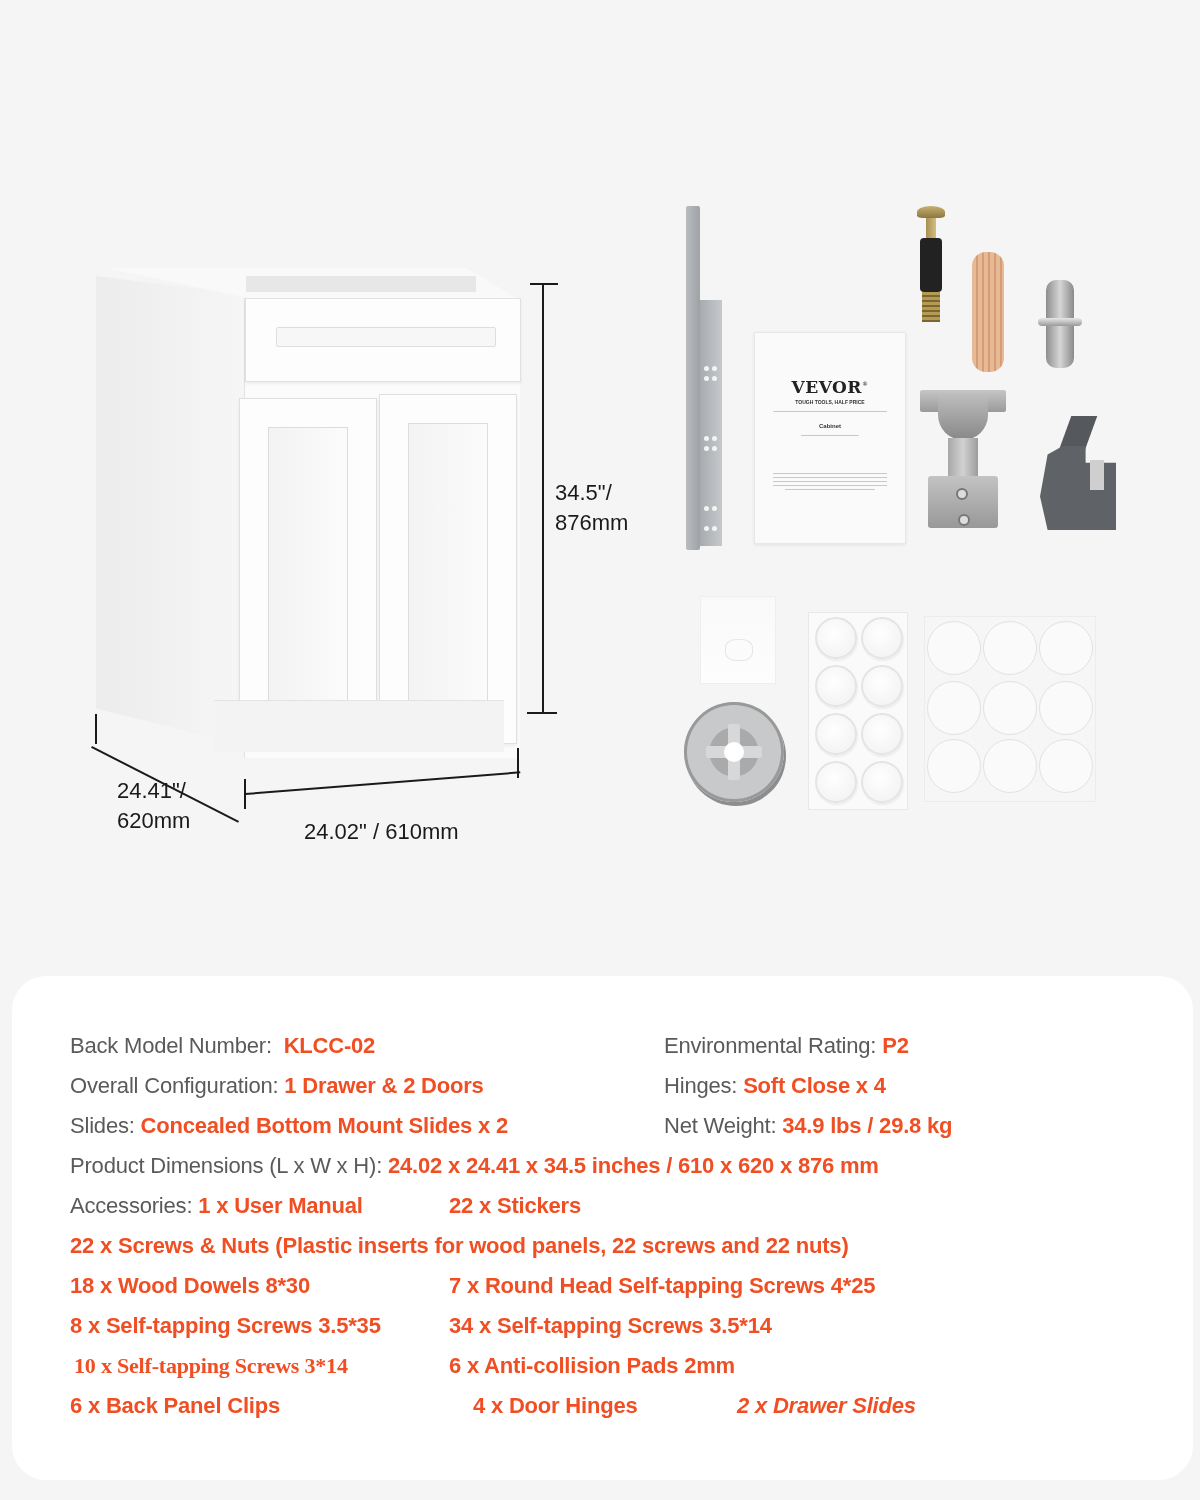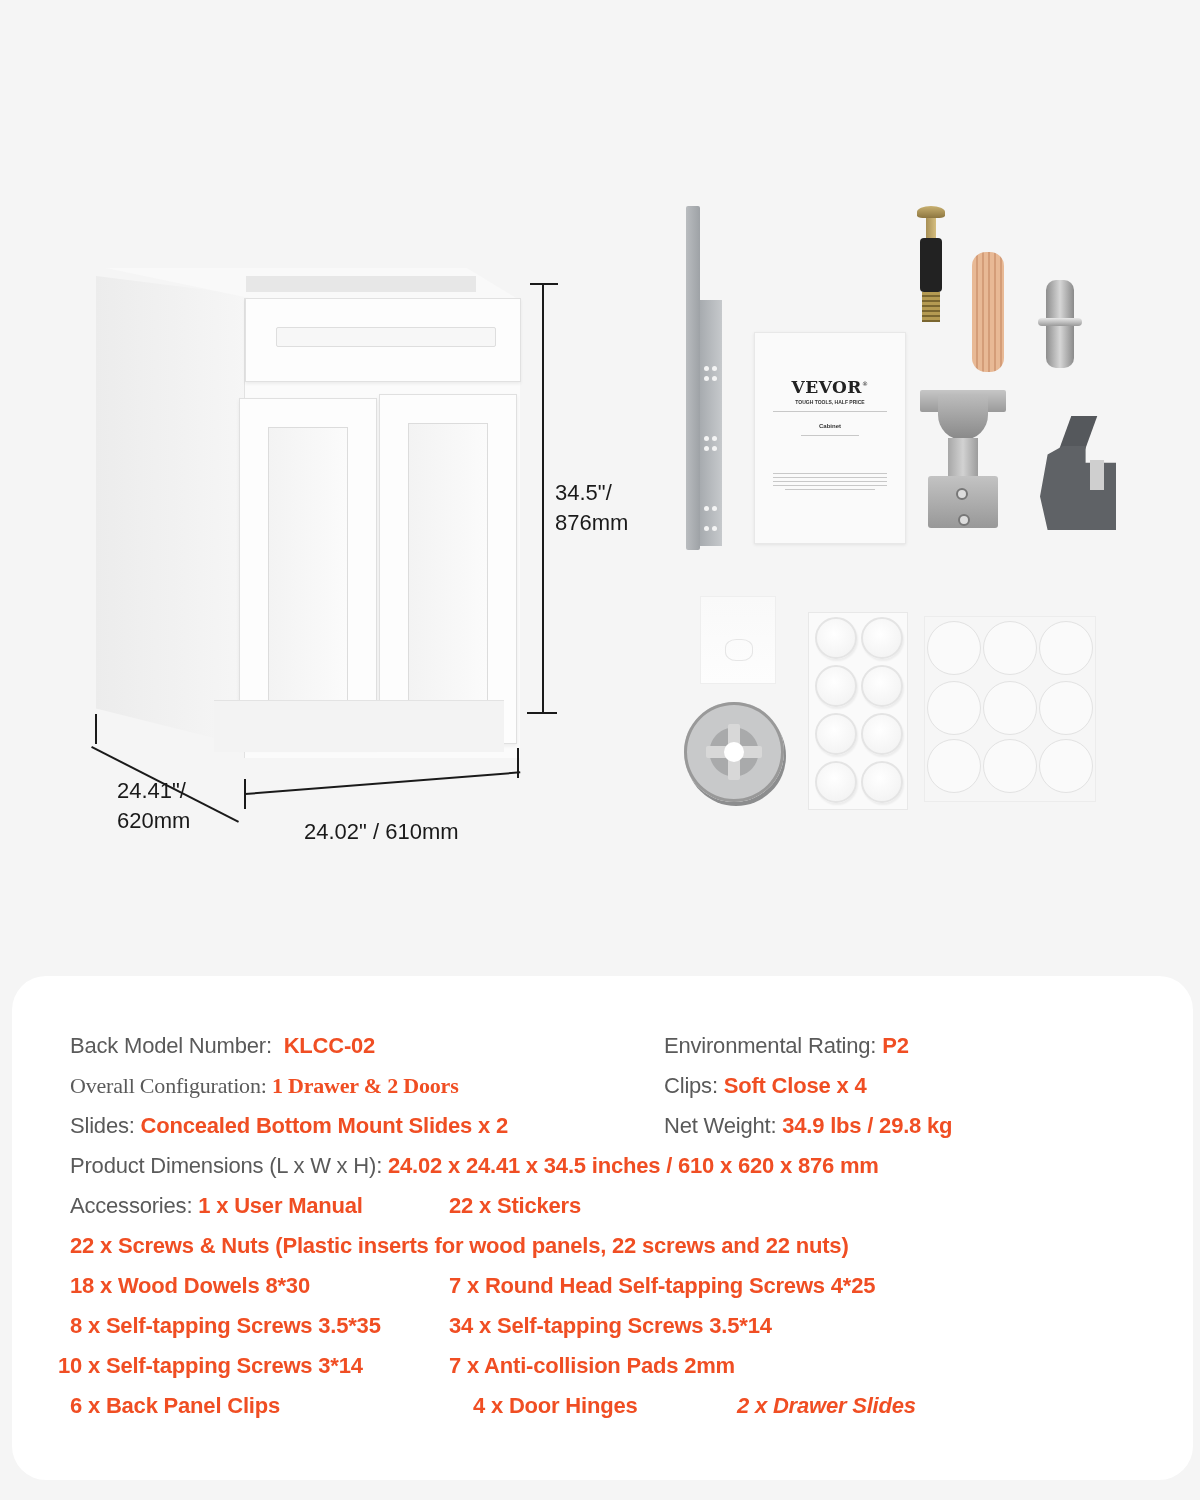--- a/index.html
+++ b/index.html
@@ -217,26 +217,26 @@
 
 <div class="spec-line" style="left:70px;top:1031px;">
   <span class="lbl">Back Model Number:</span>&nbsp;
   <span class="val">KLCC-02</span>
 </div>
 <div class="spec-line" style="left:664px;top:1031px;">
   <span class="lbl">Environmental Rating:</span>
   <span class="val">P2</span>
 </div>
 
-<div class="spec-line" style="left:70px;top:1071px;font-family:Liberation Serif, serif;">
+<div class="spec-line" style="left:70px;top:1071px;">
   <span class="lbl">Overall Configuration:</span>
   <span class="val">1 Drawer &amp; 2 Doors</span>
 </div>
 <div class="spec-line" style="left:664px;top:1071px;">
-  <span class="lbl">Clips:</span>
+  <span class="lbl">Hinges:</span>
   <span class="val">Soft Close x 4</span>
 </div>
 
 <div class="spec-line" style="left:70px;top:1111px;">
   <span class="lbl">Slides:</span>
   <span class="val">Concealed Bottom Mount Slides x 2</span>
 </div>
 <div class="spec-line" style="left:664px;top:1111px;">
   <span class="lbl">Net Weight:</span>
   <span class="val">34.9 lbs / 29.8 kg</span>
@@ -254,18 +254,18 @@
 <div class="spec-line val" style="left:449px;top:1191px;">22 x Stickers</div>
 
 <div class="spec-line val" style="left:70px;top:1231px;">22 x Screws &amp; Nuts (Plastic inserts for wood panels, 22 screws and 22 nuts)</div>
 
 <div class="spec-line val" style="left:70px;top:1271px;">18 x Wood Dowels 8*30</div>
 <div class="spec-line val" style="left:449px;top:1271px;">7 x Round Head Self-tapping Screws 4*25</div>
 
 <div class="spec-line val" style="left:70px;top:1311px;">8 x Self-tapping Screws 3.5*35</div>
 <div class="spec-line val" style="left:449px;top:1311px;">34 x Self-tapping Screws 3.5*14</div>
 
-<div class="spec-line val" style="left:58px;top:1351px;">10 x Self-tapping Screws 3*14</div>
-<div class="spec-line val" style="left:449px;top:1351px;">7 x Anti-collision Pads 2mm</div>
+<div class="spec-line val" style="left:74px;top:1351px;font-family:Liberation Serif, serif;">10 x Self-tapping Screws 3*14</div>
+<div class="spec-line val" style="left:449px;top:1351px;">6 x Anti-collision Pads 2mm</div>
 
 <div class="spec-line val" style="left:70px;top:1391px;">6 x Back Panel Clips</div>
 <div class="spec-line val" style="left:449px;top:1391px;margin-left:24px;">4 x Door Hinges</div>
 <div class="spec-line val" style="left:737px;top:1391px;font-style:italic;">2 x Drawer Slides</div>
 
 </body></html>

